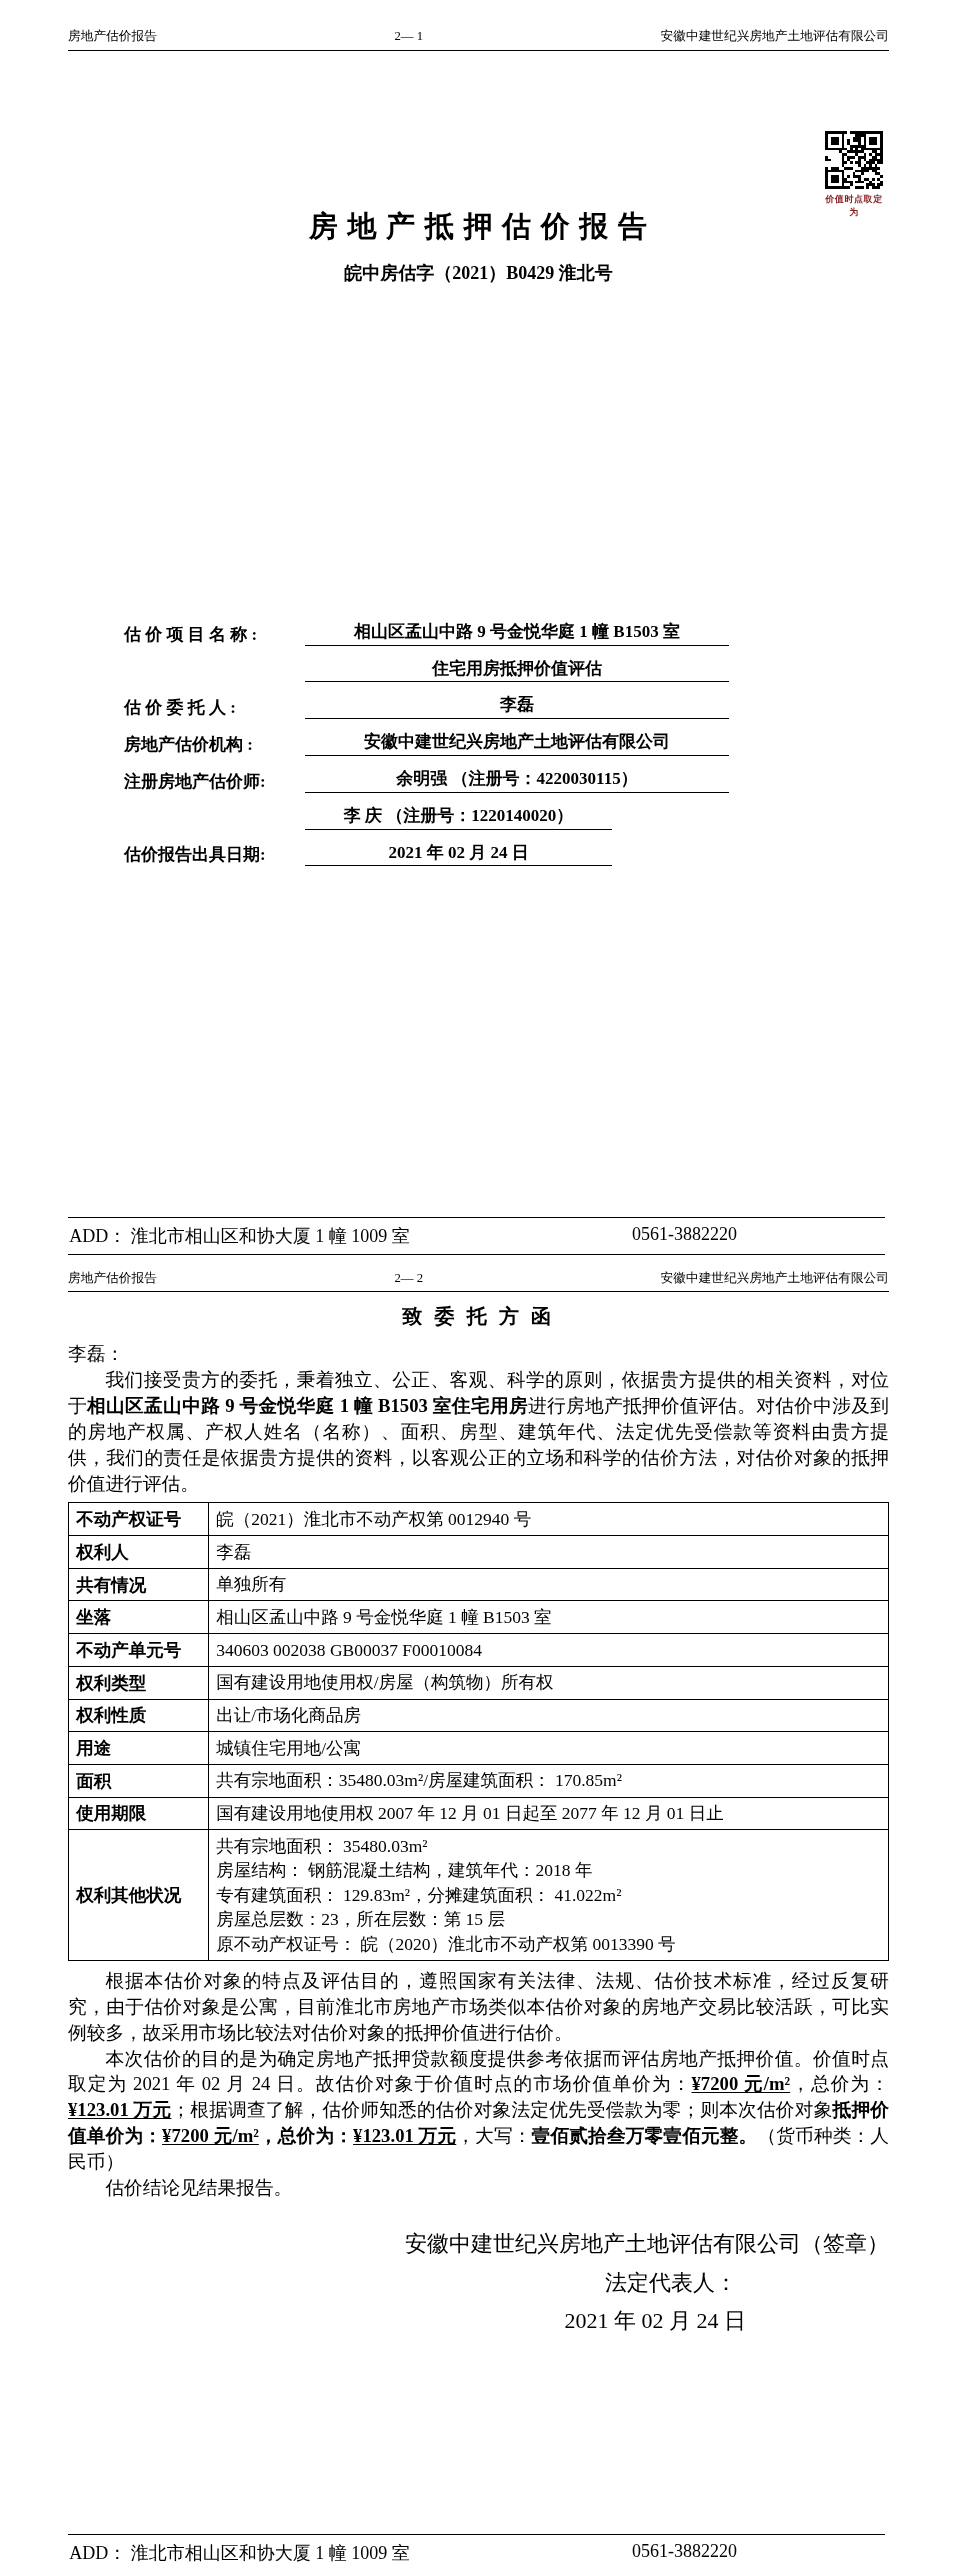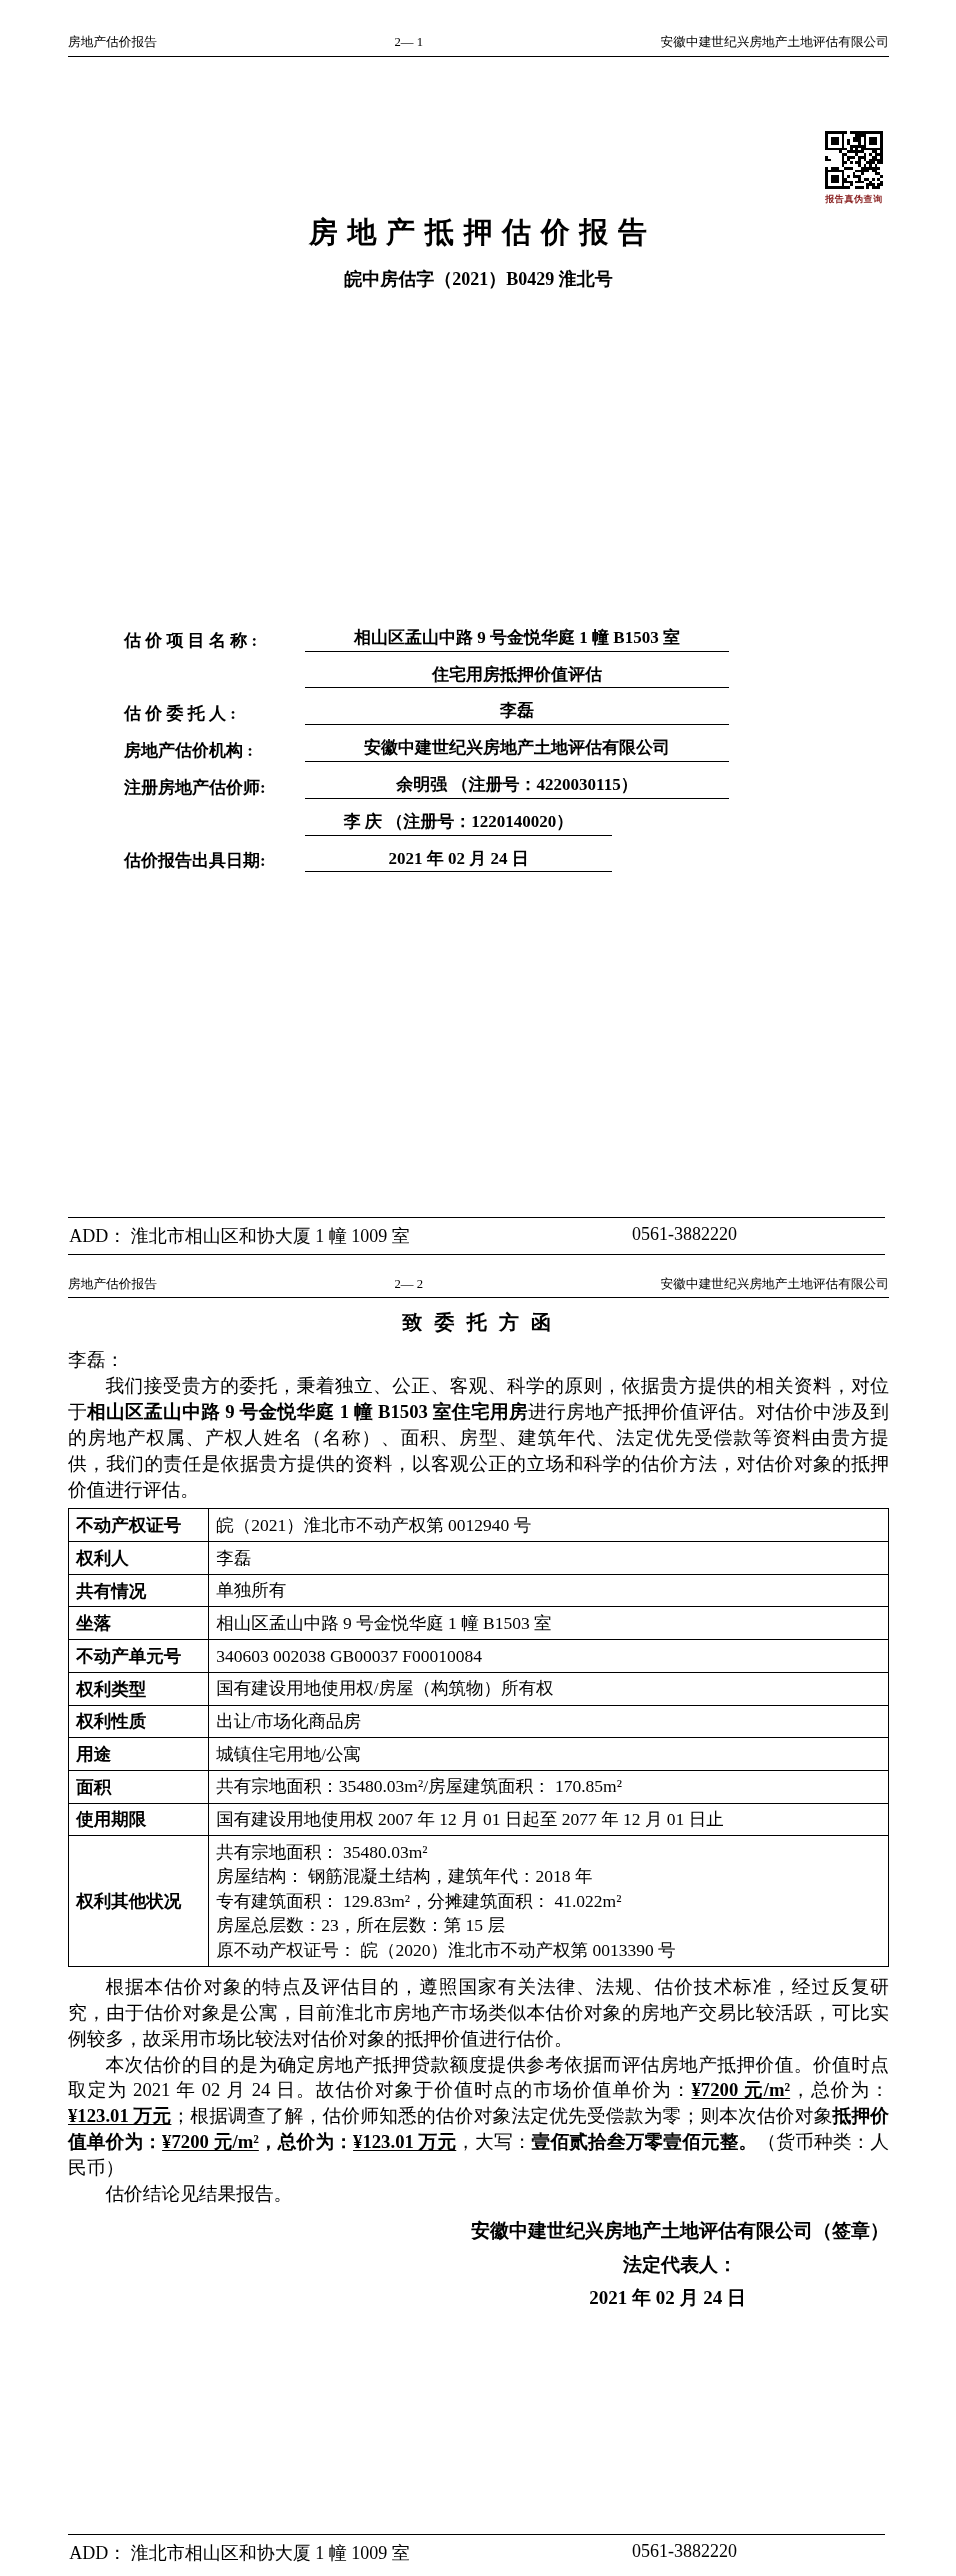--- a/index.html
+++ b/index.html
@@ -2,21 +2,21 @@
 <html style="font-size:9.6px"><head>
 <meta charset="utf-8">
 <style>
   * { margin:0; padding:0; box-sizing:border-box; }
   html, body { background:#ffffff; }
   body {
     width:957px; height:2576px; position:relative;
     font-family:"Liberation Serif","DejaVu Serif",serif;
     color:#000;
   }
-  .page { position:relative; padding:6px 68px; }
+  .page { position:relative; padding:0 68px; }
   .page-1 { height:1260px; }
   .page-2 { height:1316px; }
 
   .page-header {
     display:flex; justify-content:space-between; align-items:baseline;
     font-size:12.7px; padding-bottom:4.8px; border-bottom:1.2px solid #000;
   }
   .page-1 .page-header { padding-top:28px; }
   .page-2 .page-header { padding-top:9.6px; }
 
@@ -42,21 +42,21 @@
 
   .letter-title { margin-top:11px; text-align:center; font-size:20px; font-weight:bold; letter-spacing:3.6px; }
   .salutation { margin-top:11px; font-size:18.7px; }
   .body-para { font-size:18.7px; line-height:1.38; text-align:justify; text-indent:2em; }
   .rights-table { width:100%; border-collapse:collapse; margin:6px 0 7.2px; }
   .rights-table td { border:1.2px solid #000; font-size:17.5px; padding:3.6px 7.2px; vertical-align:middle; }
   .rights-table td.tl { width:140px; font-weight:bold; }
   .rights-table td.tv div { line-height:1.4; }
   .b { font-weight:bold; }
   .u { text-decoration:underline; text-underline-offset:2.4px;margin-top:29px; }
-  .signature { margin-top:8px; font-size:19px; line-height:1.75; text-align:right;font-weight:bold; }
+  .signature { margin-top:25px; font-size:22px; line-height:1.75; text-align:right; }
   .sig-rep { padding-right:152px; }
   .sig-date { padding-right:143px; }
 </style>
 </head>
 <body>
 
 <div class="doc">
 
   <section class="page page-1">
 
@@ -302,21 +302,21 @@
             <rect x="28" y="80" width="4" height="4"></rect>
             <rect x="32" y="80" width="4" height="4"></rect>
             <rect x="44" y="80" width="4" height="4"></rect>
             <rect x="48" y="80" width="4" height="4"></rect>
             <rect x="52" y="80" width="4" height="4"></rect>
             <rect x="60" y="80" width="4" height="4"></rect>
             <rect x="68" y="80" width="4" height="4"></rect>
             <rect x="72" y="80" width="4" height="4"></rect>
             <rect x="76" y="80" width="4" height="4"></rect>
           </svg></div>
-      <div class="qr-label">报告真伪查询</div>
+      <div class="qr-label">价值时点取定为</div>
     </div>
 
     <h1 class="main-title">房 地 产 抵 押 估 价 报 告</h1>
     <div class="report-no">皖中房估字（2021）B0429 淮北号</div>
 
     <div class="fields">
       <div class="field-row">
         <span class="field-label">估 价 项 目 名 称 :</span>
         <span class="field-value">相山区孟山中路 9 号金悦华庭 1 幢 B1503 室</span>
       </div>

